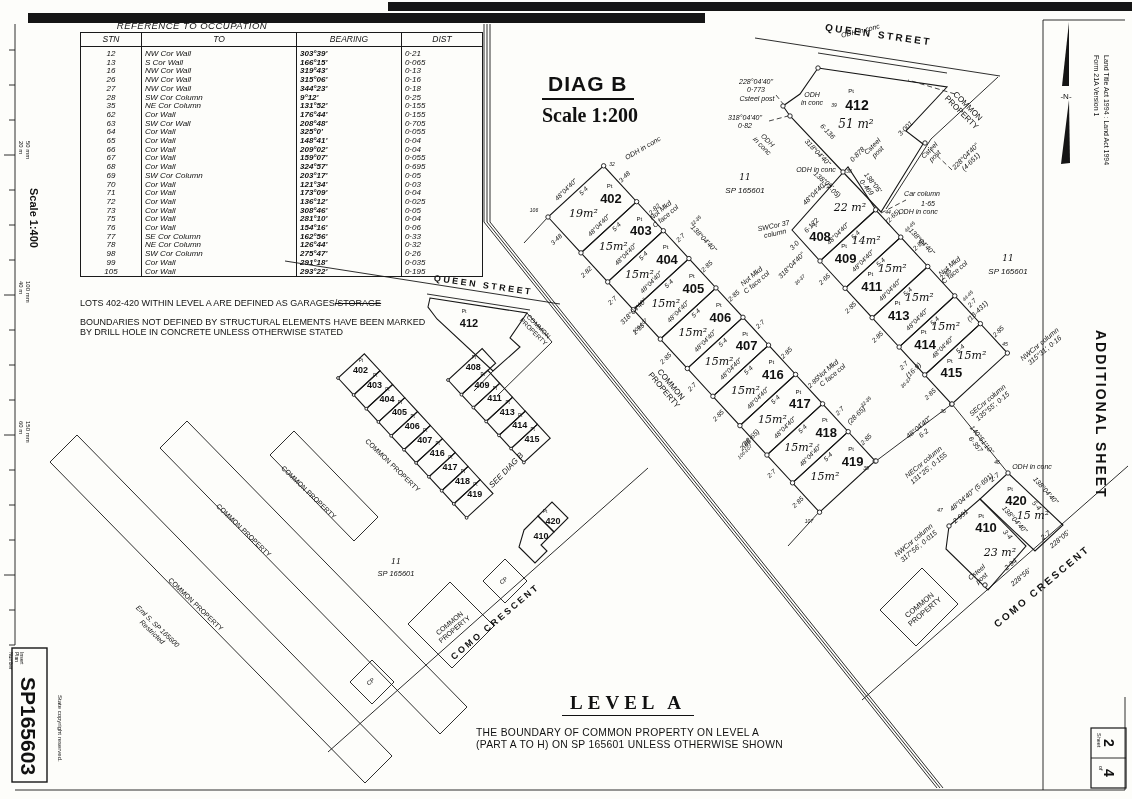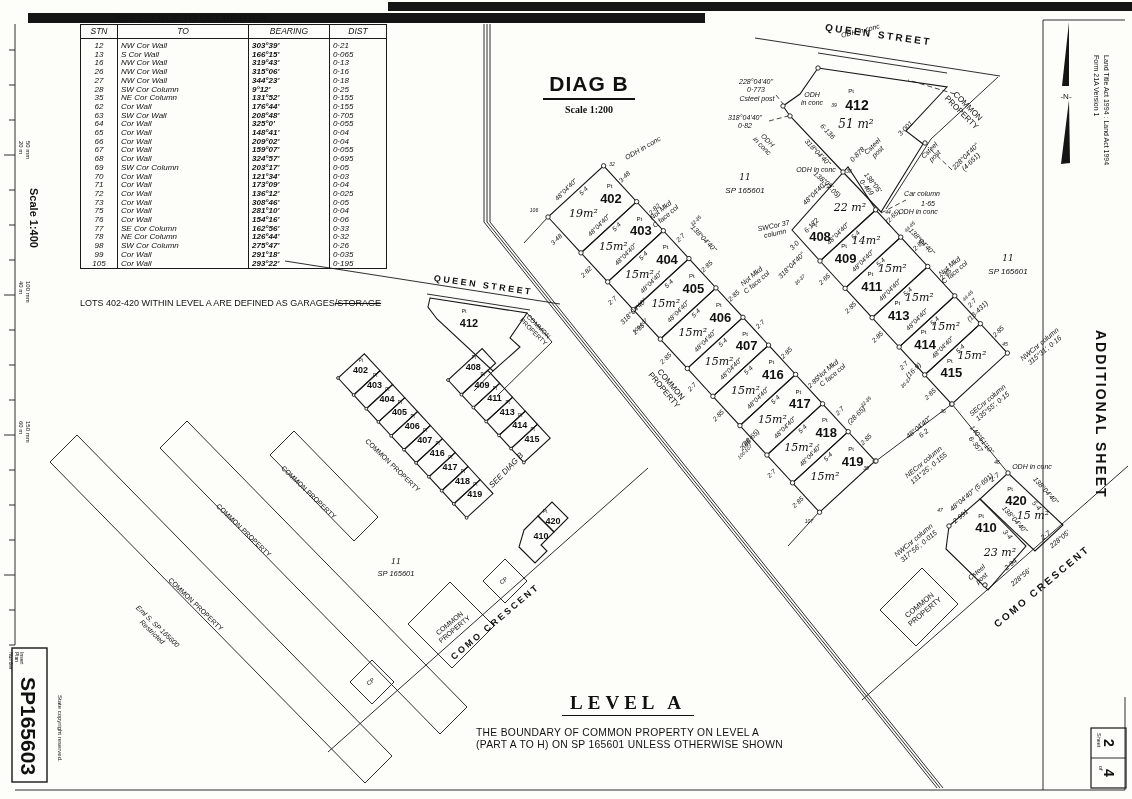--- a/index.html
+++ b/index.html
@@ -12,40 +12,40 @@
   .dash{stroke-dasharray:5 3;stroke-width:.8;}
   .node{fill:#fff;stroke:#161616;stroke-width:.9;}
   .ann{fill:#111;text-anchor:middle;font-family:"Liberation Sans",sans-serif;}
   .ann.i{font-style:italic;}
   .ann.b{font-weight:bold;}
   .ann.si{font-family:"DejaVu Serif",serif;font-style:italic;}
   .ann.st{font-weight:bold;letter-spacing:2.5px;}
   .rot{fill:#111;font-family:"Liberation Sans",sans-serif;}
   .blk{fill:#151515;stroke:none;}
   
-  .reftable{position:absolute;left:80px;top:12px;width:224px;}
+  .reftable{position:absolute;left:80px;top:20px;width:224px;}
   .rt-title{font-style:italic;font-size:9.5px;text-align:center;margin-bottom:1px;letter-spacing:.5px;}
   .reftable table{border-collapse:collapse;width:100%;border:1.4px solid #1a1a1a;table-layout:fixed;}
-  .reftable th{font-style:italic;font-size:8.5px;font-weight:normal;border-bottom:1px solid #1a1a1a;padding:1px 4px 2px;}
+  .reftable th{font-style:italic;font-size:8.5px;font-weight:normal;border-bottom:1px solid #1a1a1a;padding:1px 16px 2px;}
   .reftable td{font-style:italic;font-size:8px;line-height:8.7px;padding:0 3px;white-space:nowrap;overflow:hidden;}
   .reftable th+th,.reftable td+td{border-left:1px solid #1a1a1a;}
   .c-stn{width:28px;text-align:center;}
   .c-to{width:122px;margin-top:32px;}
   .c-brg{width:72px;font-weight:bold;}
   .c-dst{width:48px;}
   .reftable tbody tr:first-child td{padding-top:3px;}
   
   .notes{position:absolute;left:80px;top:298px;width:354px;font-size:9px;line-height:10.2px;}
   .notes p{margin:0 0 9px 0;}
   .struck{text-decoration:line-through;}
   
-  .diagb{position:absolute;left:527px;top:72px;width:124px;text-align:center;}
+  .diagb{position:absolute;left:542px;top:72px;width:124px;text-align:left;}
   .diagb-title{display:inline-block;font-size:21px;font-weight:bold;letter-spacing:1px;
                border-bottom:2.2px solid #111;padding:0 6px 2px;}
-  .diagb-scale{font-family:"Liberation Serif",serif;font-weight:bold;font-size:10px;margin-top:4px;}
+  .diagb-scale{font-family:"Liberation Serif",serif;font-weight:bold;font-size:20px;margin-top:4px;}
   
   .levela{position:absolute;left:448px;top:692px;width:360px;}
   .levela-title-wrap{text-align:center;margin-bottom:11px;}
   .levela-title{display:inline-block;font-family:"Liberation Serif",serif;font-weight:bold;font-size:19px;
                 letter-spacing:5px;border-bottom:1.8px solid #111;padding:0 8px 1px;}
   .levela-note span{display:block;font-size:10.3px;line-height:11.6px;letter-spacing:.3px;margin-left:28px;}
 </style>
 </head>
 <body>
 
@@ -649,20 +649,21 @@
             <td class="c-to">Cor Wall</td>
             <td class="c-brg">293°22'</td>
             <td class="c-dst">0·195</td>
           </tr>
         </tbody>
     </table>
   </div>
 
   <div class="notes">
     <p><span>LOTS 402-420 WITHIN LEVEL A ARE DEFINED AS GARAGES</span><span class="struck">/STORAGE</span></p>
+    <p>BOUNDARIES NOT DEFINED BY STRUCTURAL ELEMENTS HAVE BEEN MARKED BY DRILL HOLE IN CONCRETE UNLESS OTHERWISE STATED</p>
   </div>
 
   <div class="diagb">
     <div class="diagb-title">DIAG B</div>
     <div class="diagb-scale">Scale 1:200</div>
   </div>
 
   <div class="levela">
     <div class="levela-title-wrap"><span class="levela-title">LEVEL A</span></div>
     <div class="levela-note">

